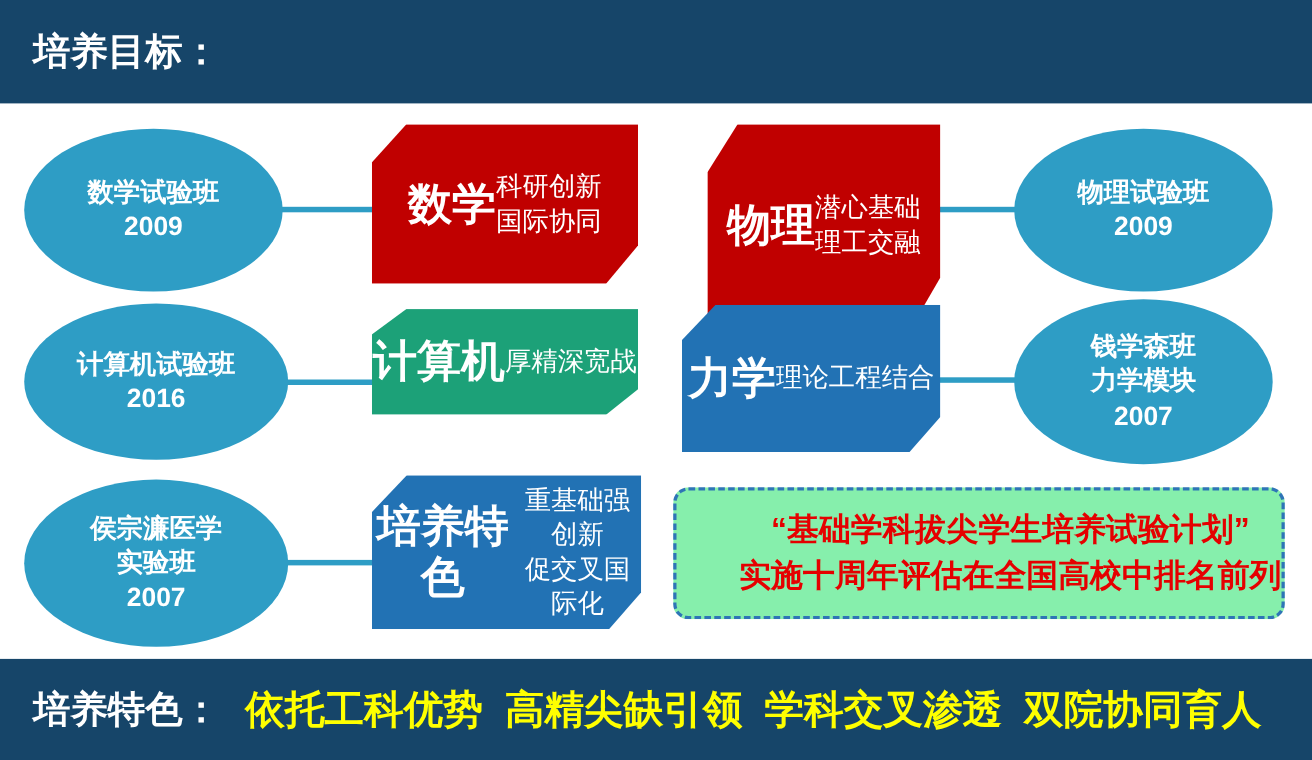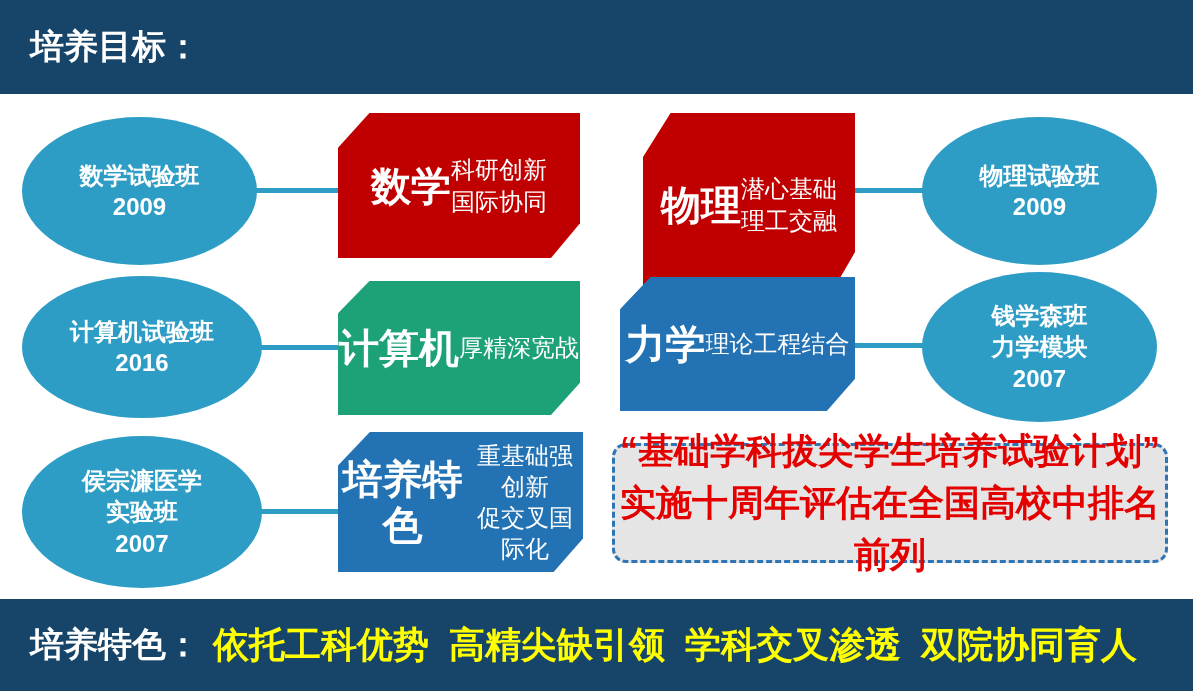--- a/index.html
+++ b/index.html
@@ -11,24 +11,24 @@
     font-family:"Liberation Sans","DejaVu Sans",sans-serif;
   }
   .banner{
     position:absolute;left:0;width:1193px;
     background:var(--banner_bg,#164569);
     display:flex;align-items:center;
     padding-left:30px;box-sizing:border-box;
     white-space:pre;
   }
   .banner.top{top:0;height:94px;}
-  .banner.bottom{top:599px;height:92px;}
+  .banner.bottom{top:599px;height:92px;gap:23px;}
   .banner-label{color:#ffffff;font-weight:bold;font-size:34px;}
   .banner.top .banner-highlight{color:var(--yellow,#FFFF00);font-weight:bold;font-size:46px;margin-left:10px;}
-  .banner.bottom .banner-highlight{color:var(--yellow,#FFFF00);font-weight:bold;font-size:36px;margin-left:13px;}
+  .banner.bottom .banner-highlight{color:var(--yellow,#FFFF00);font-weight:bold;font-size:36px;margin-left:0;}
   .connector{
     position:absolute;height:5px;
     background:var(--line,#2E9DC5);
     z-index:1;
   }
   .ellipse{
     position:absolute;border-radius:50%;
     background:var(--ellipse,#2E9DC5);
     display:flex;align-items:center;justify-content:center;
     text-align:center;color:#ffffff;font-weight:bold;
@@ -46,22 +46,22 @@
   .shape-title{font-weight:bold;font-size:40px;line-height:1.15;}
   .shape-desc{font-weight:normal;font-size:24px;line-height:1.3;}
   .multiline{white-space:pre-line;}
   .note-box{
     position:absolute;z-index:2;
     border:3px dashed var(--dashed_border,#2E75B6);
     border-radius:14px;box-sizing:border-box;
     display:flex;align-items:center;justify-content:flex-end;
     text-align:center;
     color:var(--note_red,#E50000);
-    font-weight:bold;font-size:36px;line-height:1.45;
-    background:#e5e5e5;
+    font-weight:bold;font-size:29px;line-height:1.45;
+    background:#86efac;
   }
 </style>
 </head>
 <body>
 
 <div class="slide">
 
   <header class="banner top">
     <span class="banner-label">培养目标：</span>
   </header>
@@ -88,21 +88,21 @@
   </div>
   <div class="ellipse" style="left:922px;top:117px;width:235px;height:148px;">
     <span class="multiline">物理试验班
 2009</span>
   </div>
 
   <div class="ellipse" style="left:22px;top:276px;width:240px;height:142px;">
     <span class="multiline">计算机试验班
 2016</span>
   </div>
-  <div class="shape green" style="left:338px;top:281px;width:242px;height:134px;">
+  <div class="shape green" style="left:338px;top:281px;width:242px;height:96px;">
     <div class="shape-title">计算机</div>
     <div class="shape-desc multiline">厚精深宽战</div>
   </div>
   <div class="shape blue" style="left:620px;top:277px;width:235px;height:134px;">
     <div class="shape-title">力学</div>
     <div class="shape-desc multiline">理论工程结合</div>
   </div>
   <div class="ellipse" style="left:922px;top:272px;width:235px;height:150px;">
     <span class="multiline">钱学森班
 力学模块

